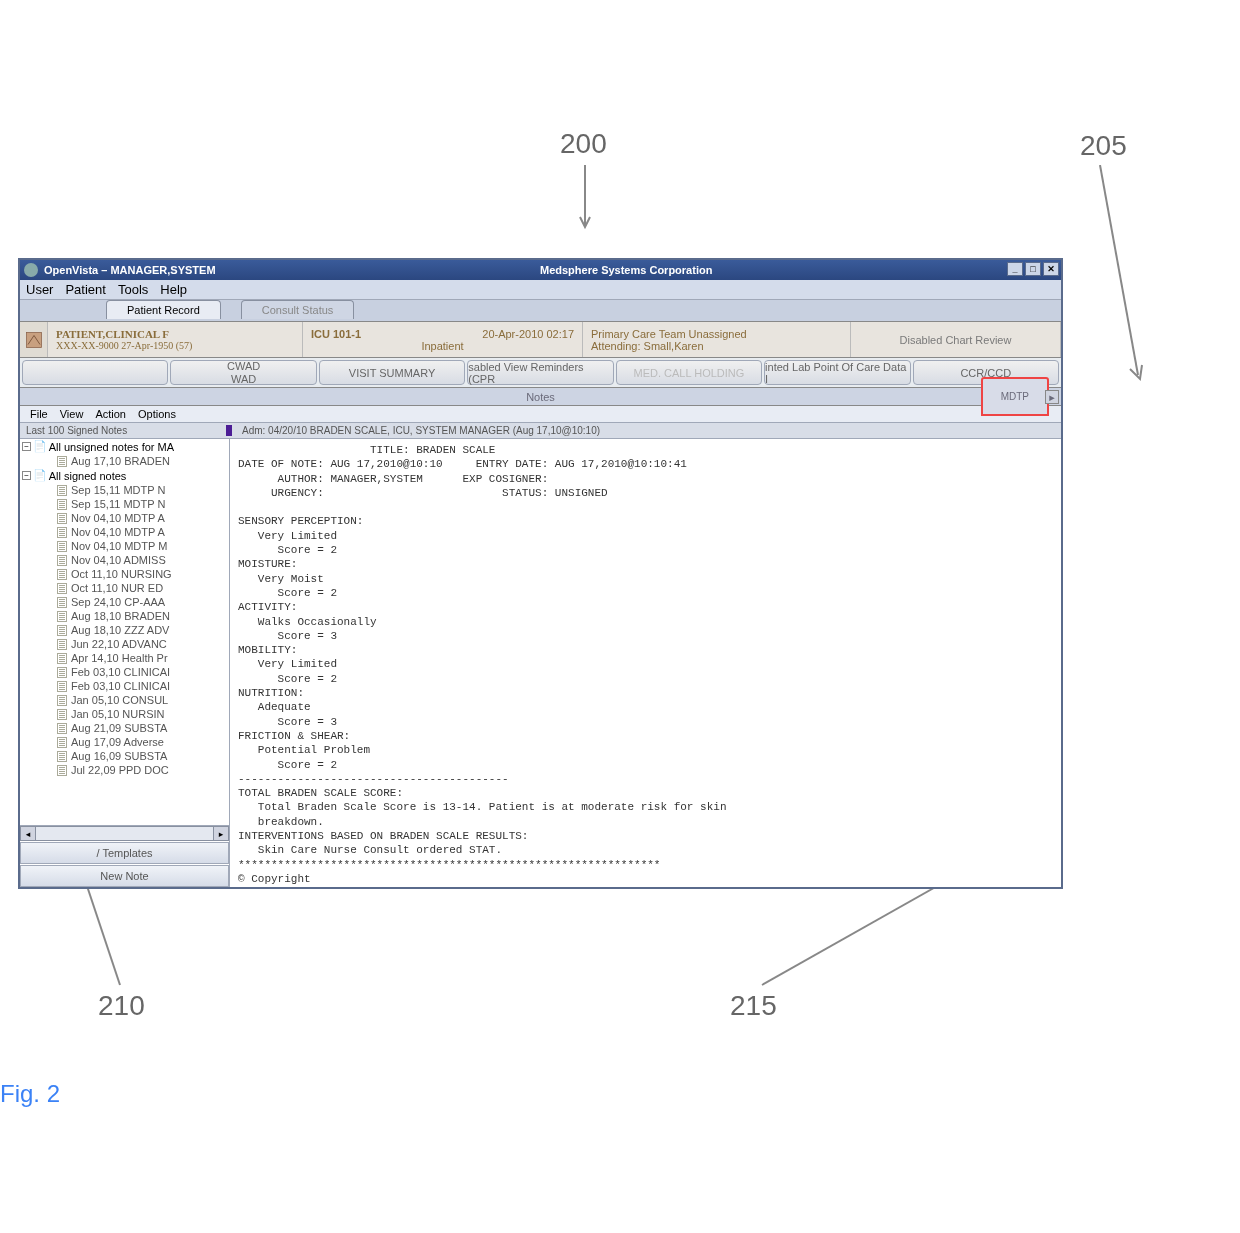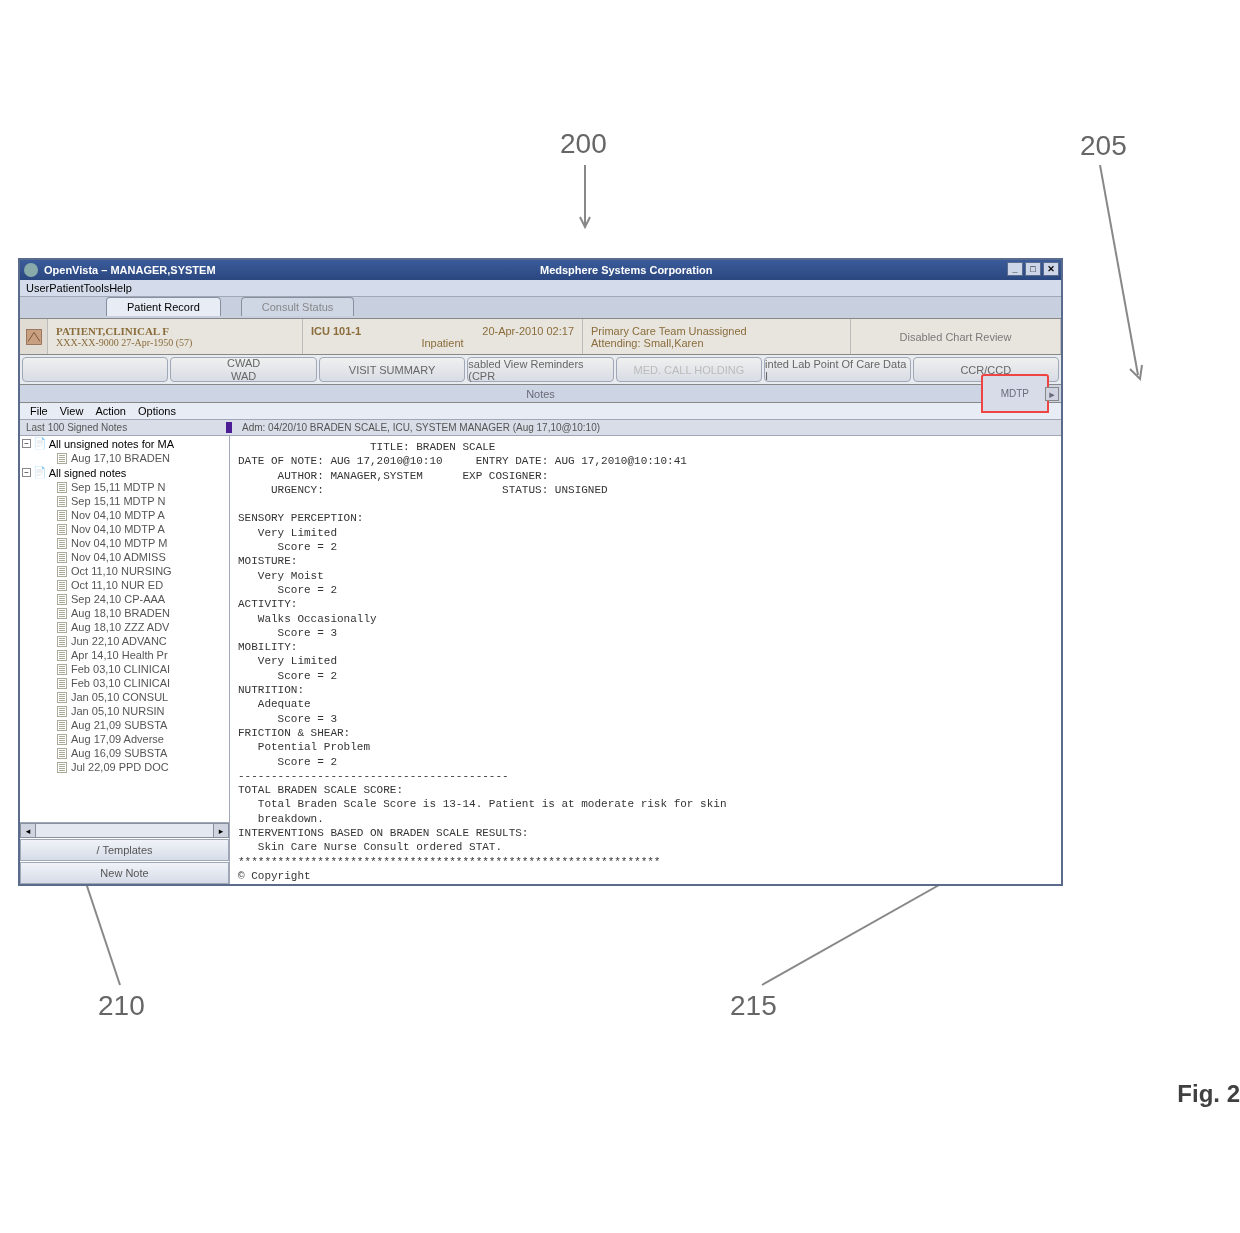--- a/index.html
+++ b/index.html
@@ -19,23 +19,23 @@
   }
   .callout-line {
     position: absolute;
     stroke: #888;
     fill: none;
   }
   .fig-caption {
     position: absolute;
     font-family: Arial, sans-serif;
     font-size: 24px;
-    font-weight: bold;
-    color: #404040;
-    text-align: right;
+    font-weight: normal;
+    color: #3b82f6;
+    text-align: left;
     width: 100%;
   }
   .app-window {
     position: absolute;
     left: 18px;
     top: 258px;
     width: 1045px;
     border: 2px solid #5a6b8c;
     background: #e8ecf0;
   }
@@ -72,21 +72,22 @@
     color: #000;
     text-align: center;
     line-height: 12px;
     font-size: 9px;
     cursor: pointer;
   }
   .menubar {
     background: #d4dceb;
     padding: 2px 6px;
     display: flex;
-    font-size: 11px;
+    gap: 12px;
+    font-size: 13px;
     border-bottom: 1px solid #a0a8b8;
   }
   .menu-item { cursor: pointer; }
   .tabstrip {
     background: #c8d0e0;
     padding: 2px 6px;
     display: flex;
     gap: 16px;
     align-items: end;
     height: 22px;

